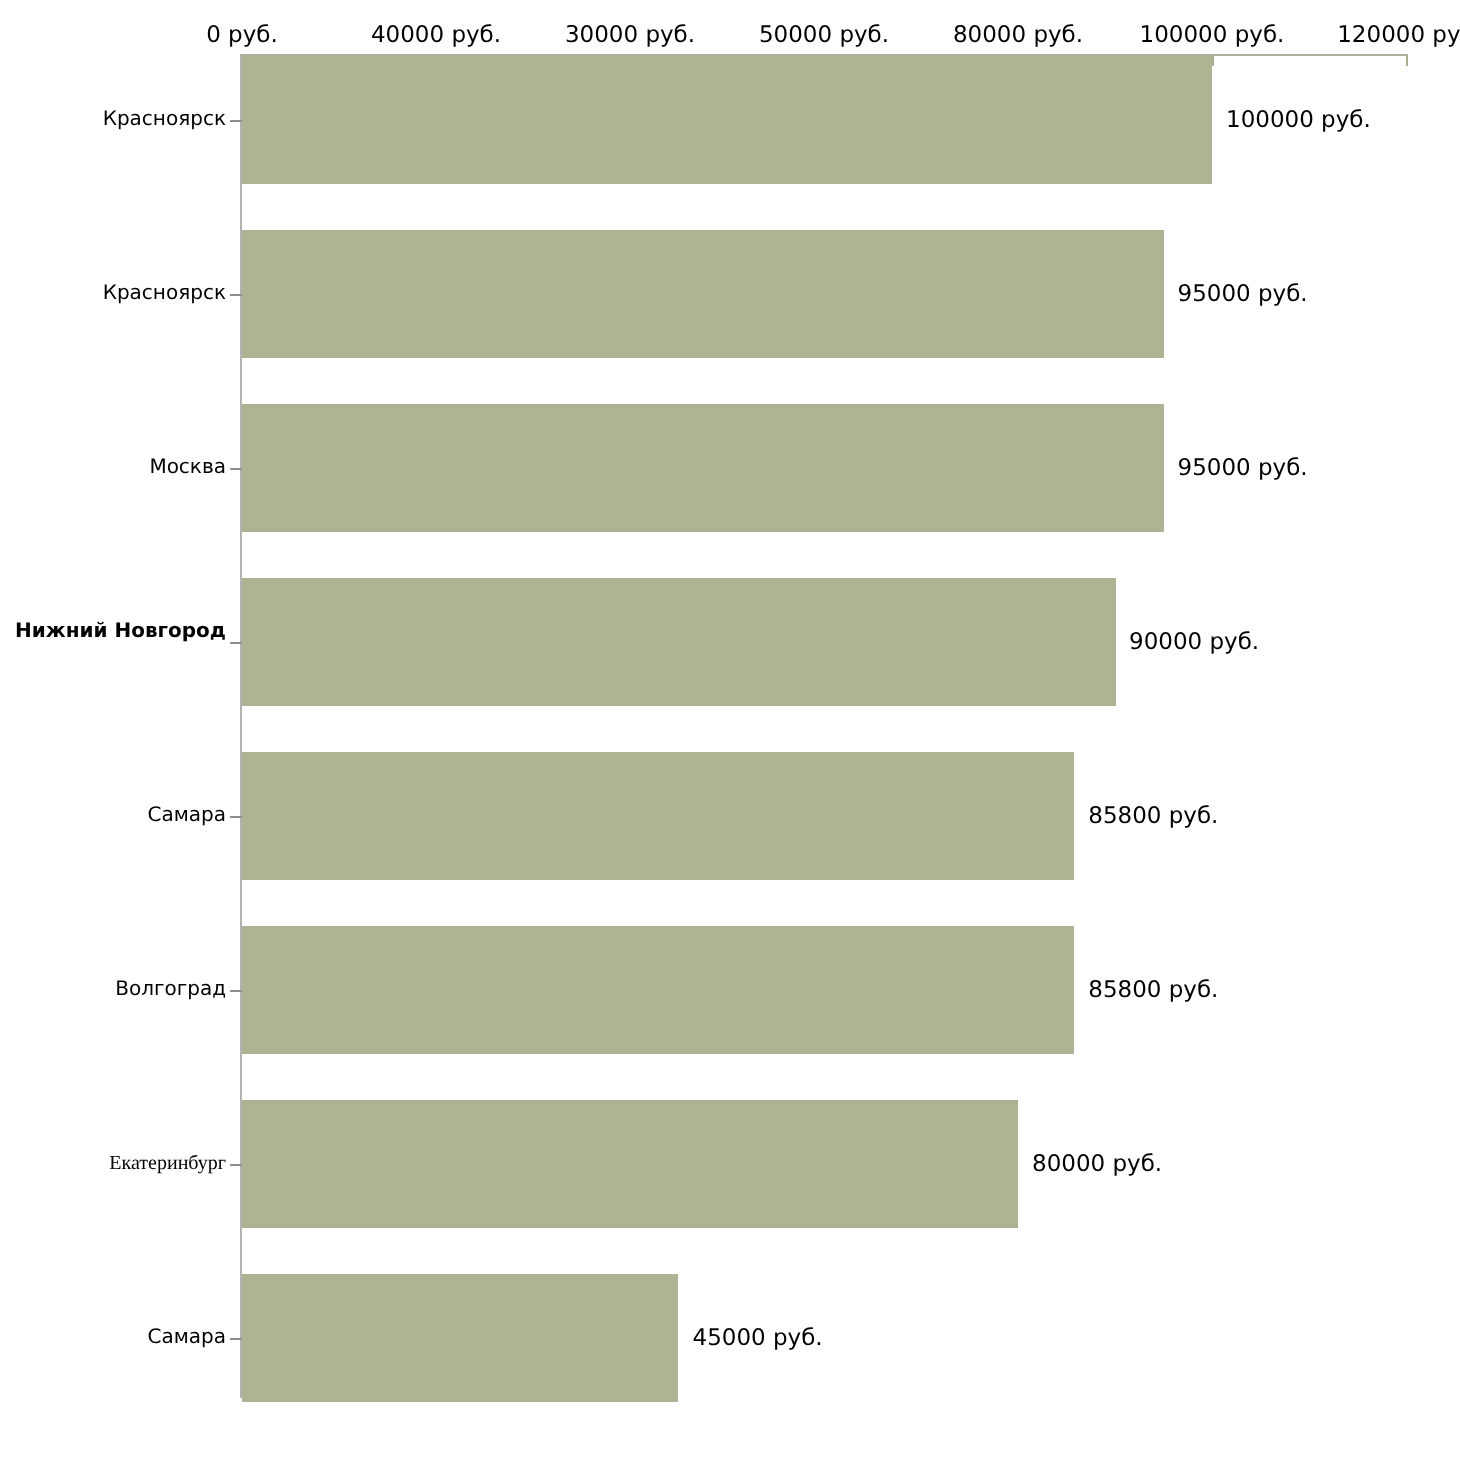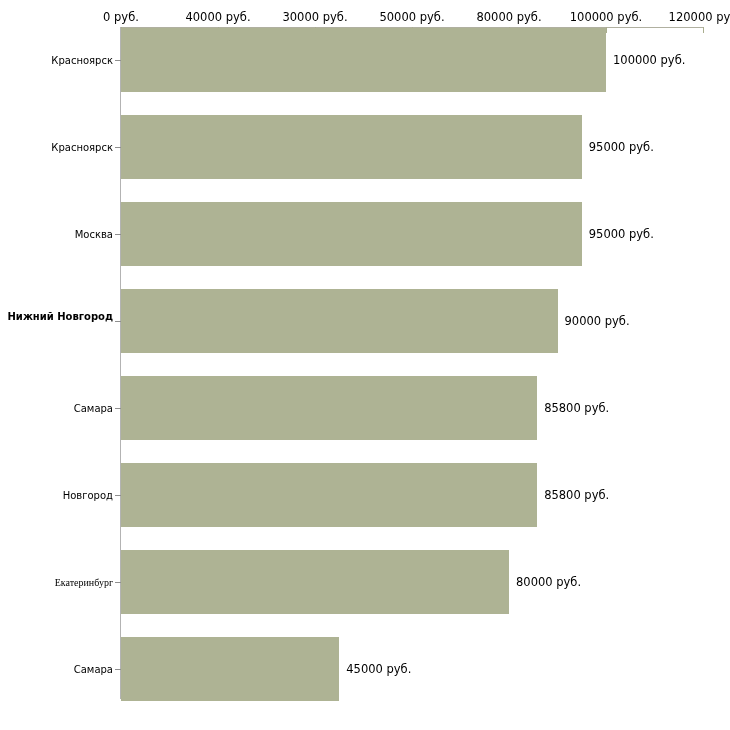--- a/index.html
+++ b/index.html
@@ -120,21 +120,21 @@
       <div class="cat-label" style="top: 60px; right: 617px;">Красноярск</div>
       <div class="ytick" style="top: 147px;"></div>
       <div class="cat-label" style="top: 147px; right: 617px;">Красноярск</div>
       <div class="ytick" style="top: 234px;"></div>
       <div class="cat-label" style="top: 234px; right: 617px;">Москва</div>
       <div class="ytick" style="top: 321px;"></div>
       <div class="cat-label" style="top: 316px; right: 617px; font-weight: bold;">Нижний Новгород</div>
       <div class="ytick" style="top: 408px;"></div>
       <div class="cat-label" style="top: 408px; right: 617px;">Самара</div>
       <div class="ytick" style="top: 495px;"></div>
-      <div class="cat-label" style="top: 495px; right: 617px;">Новгород</div>
+      <div class="cat-label" style="top: 495px; right: 617px;">Волгоград</div>
       <div class="ytick" style="top: 582px;"></div>
       <div class="cat-label" style="top: 582px; right: 617px; font-family: Liberation Serif, serif;">Екатеринбург</div>
       <div class="ytick" style="top: 669px;"></div>
       <div class="cat-label" style="top: 669px; right: 617px;">Самара</div>
     </div>
 
   <div id="bars">
       <div class="bar" style="top: 28px; width: 485px; height: 64px; background: rgb(174, 179, 148);"></div>
       <div class="bar-value" style="left: 613px; top: 60px;">100000 руб.</div>
       <div class="bar" style="top: 115px; width: 460.75px; height: 64px; background: rgb(174, 179, 148);"></div>

